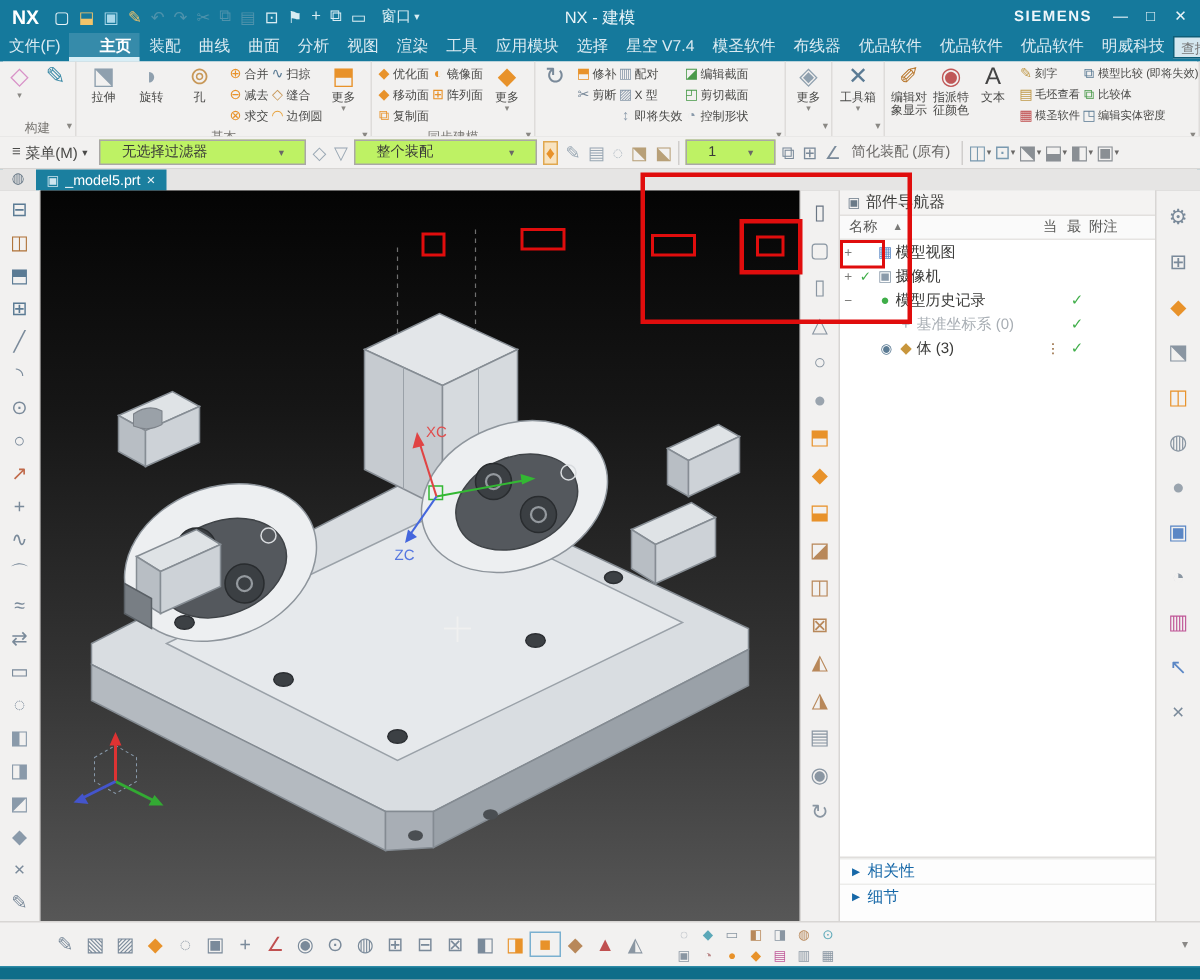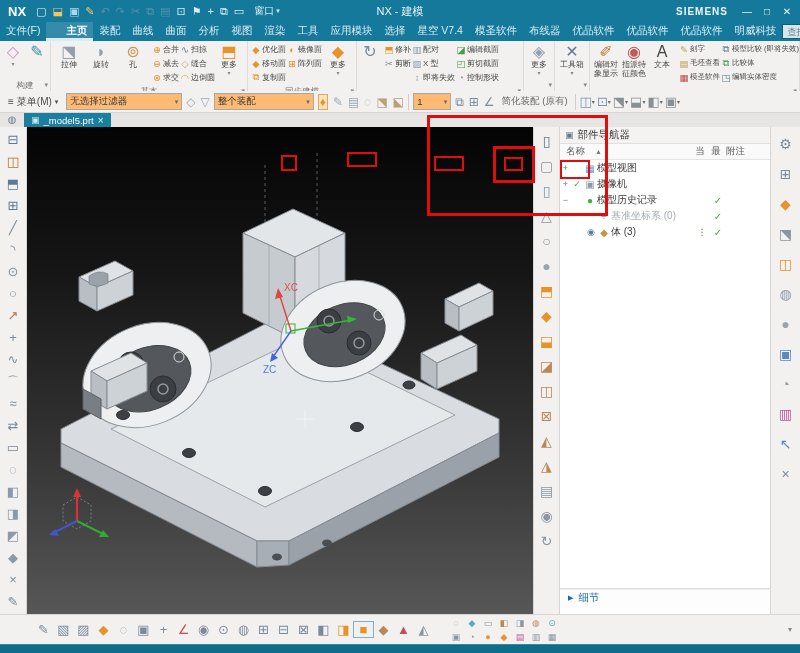--- a/index.html
+++ b/index.html
@@ -40,22 +40,22 @@
   .swrap{display:flex;flex-flow:column wrap;height:42px;align-content:flex-start;}
   .sitem{display:flex;align-items:center;height:14px;font-size:8px;color:#4a4a48;white-space:nowrap;cursor:default;}
   .gi.s{width:12px;text-align:center;font-size:9.5px;}
   .sp{visibility:hidden;}
   .g7 .sitem{font-size:7.5px;}
   .g7 .bitem{width:28px;}
   
   .toolbar2{position:absolute;left:0;top:91px;width:800px;height:22px;background:#f2f1f0;
     border-bottom:1px solid #d8d6d4;display:flex;align-items:center;font-size:10px;color:#4a4a48;gap:4px;padding-left:4px;box-sizing:border-box;}
   .menubtn{display:flex;align-items:center;gap:3px;padding:1px 4px;cursor:default;}
-  .combo{background:#fdba74;border:1px solid #aaa8a6;height:15px;display:flex;align-items:center;
-    padding:0 3px;gap:4px;cursor:default;}
+  .combo{background:#bef264;border:1px solid #aaa8a6;height:15px;display:flex;align-items:center;
+    padding:0 14px;gap:4px;cursor:default;}
   .combo .val{font-size:9.5px;color:#3a3a38;}
   .combo .caret{font-size:7px;color:#6a6866;}
   .t2icons{display:flex;align-items:center;gap:5px;}
   .t2icons .gi{font-size:12px;cursor:default;}
   .hl{background:#f8e3c0;border:1px solid #e0a850;padding:0 1px;}
   .flat-label{font-size:9.5px;color:#6a6866;padding:0 3px;}
   .vsep{width:1px;height:16px;background:#d0cecc;}
   .viewgrp{display:flex;align-items:center;gap:2px;}
   .viewitem{display:flex;align-items:center;cursor:default;}
   .viewitem .gi{font-size:13px;}
@@ -709,20 +709,24 @@
           <span class="tlabel">体 (3)</span>
           <span class="tc1">⋮</span>
           <span class="tc2">✓</span>
           <span class="tnote"></span>
         </div>
         </div>
       <div class="panels">
 
           <div class="panel">
           <span class="parrow">▶</span>
+          <span>相关性</span>
+        </div>
+          <div class="panel">
+          <span class="parrow">▶</span>
           <span>细节</span>
         </div>
         </div>
       <div style="height:8px;background:#fdfdfd;"></div>
     </div>
 
     <div class="rbar">
 
     <span class="gi" style="color: rgb(122, 138, 154);">⚙</span>
         <span class="gi" style="color: rgb(122, 138, 154);">⊞</span>

